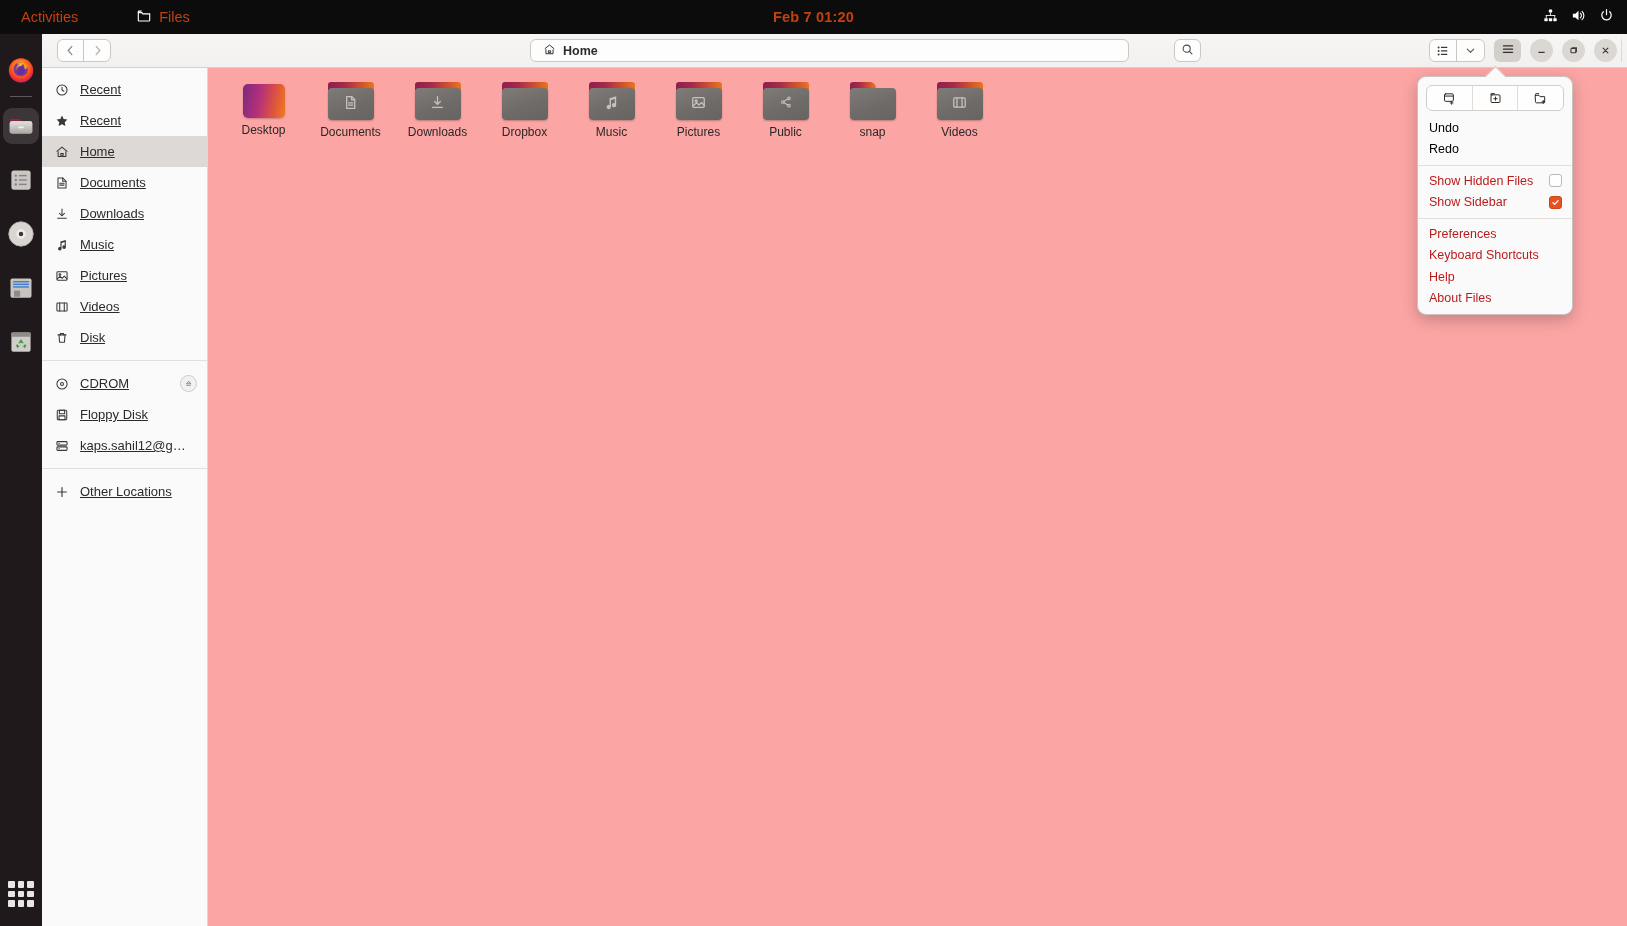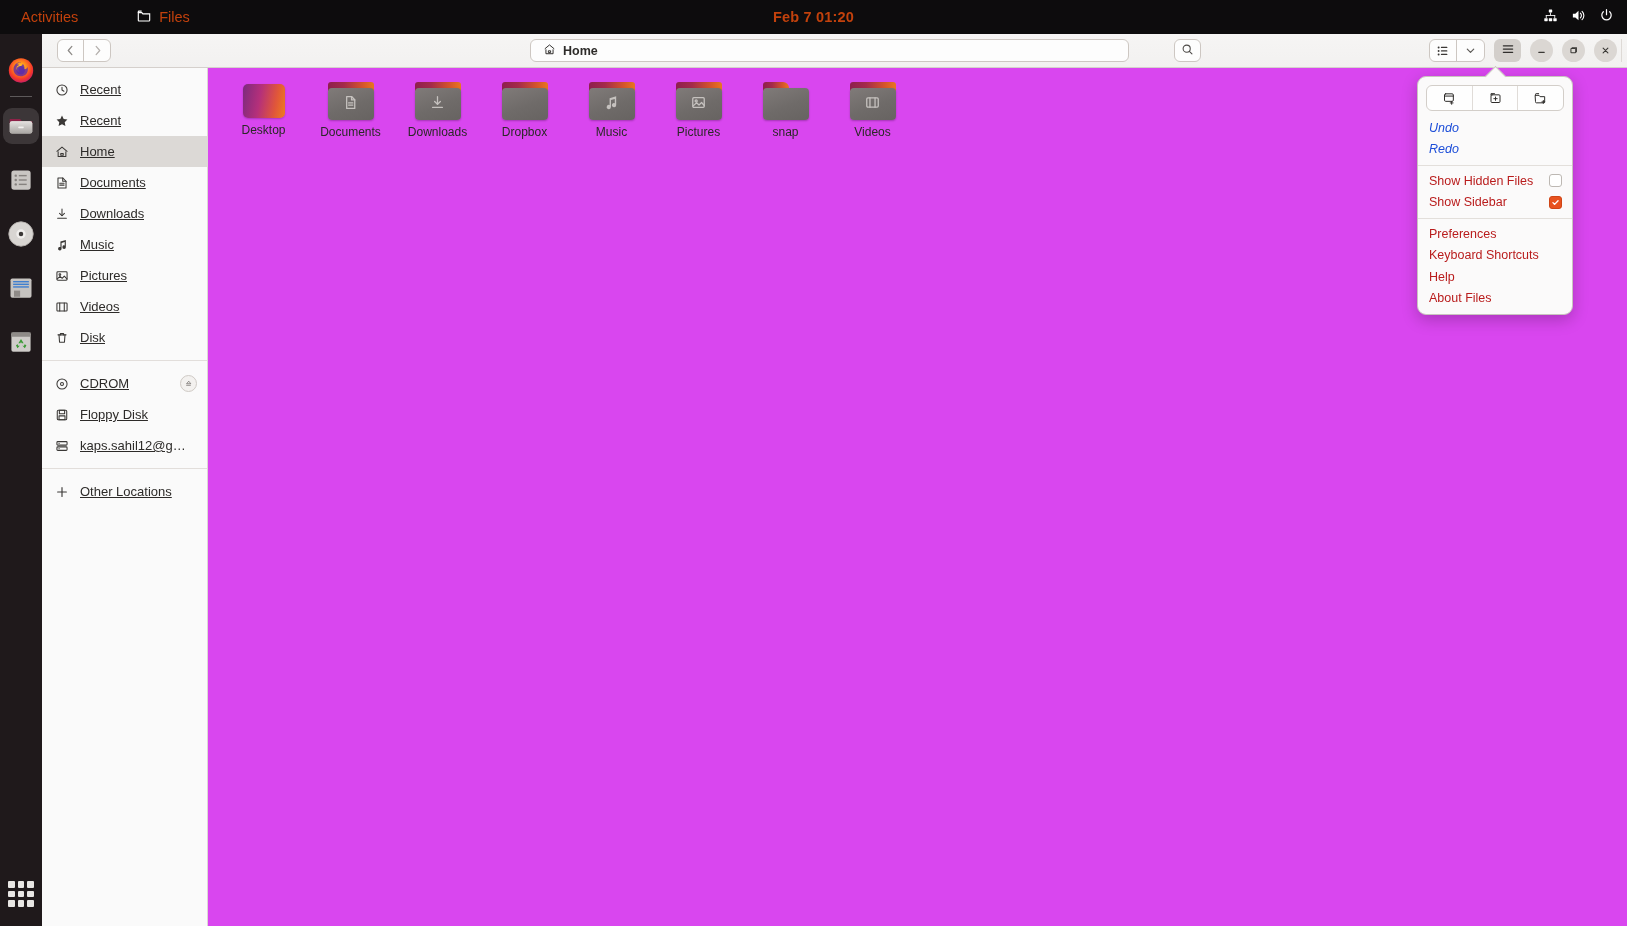--- a/index.html
+++ b/index.html
@@ -141,21 +141,21 @@
   .sb-icon { width: 15px; display:flex; align-items:center; justify-content:center; flex-shrink: 0; color: #3a3836; }
   .sb-label { white-space: nowrap; overflow: hidden; text-overflow: ellipsis; }
   .sb-sep { height: 1px; background: #e2dedb; margin: 7px 0; }
   .eject {
     position: absolute; right: 10px; width: 17px; height: 17px; border-radius: 50%;
     border: 1px solid #cfcac5; background: #f3f1ef;
     display:flex; align-items:center; justify-content:center;
   }
 
   
-  .content { flex: 1; background: #d946ef; padding: 10px 0 0 12px; position: relative; }
+  .content { flex: 1; background: #fca5a5; padding: 10px 0 0 12px; position: relative; }
   .grid { display: flex; flex-wrap: wrap; align-content: flex-start; }
   .file {
     width: 87px; padding: 4px 2px 6px;
     display: flex; flex-direction: column; align-items: center; gap: 5px;
     border-radius: 6px;
   }
   .file-name {
     font-size: 12px; color: #2a2826; text-align: center;
     line-height: 14px; width: 72px;
     word-break: break-all;
@@ -208,21 +208,21 @@
   .pop-btnrow > div {
     flex: 1; display: flex; align-items: center; justify-content: center;
     border-right: 1px solid #e0dcd8;
   }
   .pop-btnrow > div:last-child { border-right: none; }
   .pop-item {
     position: relative;
     height: 21.5px; display: flex; align-items: center;
     padding: 0 11px; font-size: 12.5px; color: #b91c1c;
   }
-  .pop-item.disabled { color: #1d4ed8; font-style: italic; }
+  .pop-item.disabled { color: #000000; }
   .pop-sep { height: 1px; background: #e3dfdb; margin: 4.5px 0; }
   .chk {
     position: absolute; right: 10px; width: 13px; height: 13px;
     border-radius: 3px; border: 1px solid #bdb8b3; background: #ffffff;
   }
   .chk.on {
     background: #e8521f; border-color: #cf4516;
     display: flex; align-items: center; justify-content: center;
   }
 </style>
@@ -633,20 +633,34 @@
                     <rect x="2.6" y="3.4" width="10.8" height="9.2" rx="1"></rect>
                     <circle cx="5.8" cy="6.5" r="1"></circle>
                     <path d="M3 11.2l3.2-3 2.3 2.2 2.4-2.4 2.5 2.8"></path>
                   </svg></span>
               </div>
            </div>
             <div class="file-name">Pictures</div>
           </div>
           <div class="file">
             <div class="folder">
+             <div class="tab"></div>
+             <div class="bodyf">
+                <span class="glyph"><svg width="14" height="14" viewBox="0 0 16 16" fill="none" stroke="#cfcbc8" stroke-width="1.2" stroke-linecap="round" stroke-linejoin="round">
+                    <circle cx="11.4" cy="3.8" r="1.5"></circle>
+                    <circle cx="4.4" cy="8" r="1.5"></circle>
+                    <circle cx="11.4" cy="12.2" r="1.5"></circle>
+                    <path d="M5.8 7.2l4.2-2.6M5.8 8.8l4.2 2.6"></path>
+                  </svg></span>
+              </div>
+           </div>
+            <div class="file-name">Public</div>
+          </div>
+          <div class="file">
+            <div class="folder">
              <div class="tab narrow"></div>
              <div class="bodyf">
                 <span class="glyph"></span>
               </div>
            </div>
             <div class="file-name">snap</div>
           </div>
           <div class="file">
             <div class="folder">
              <div class="tab"></div>

